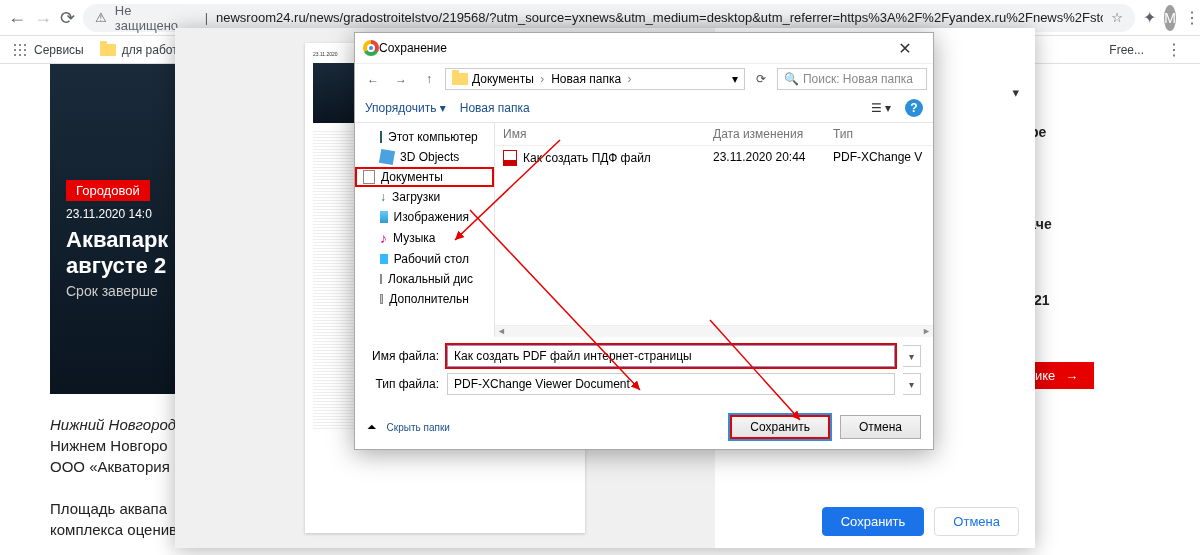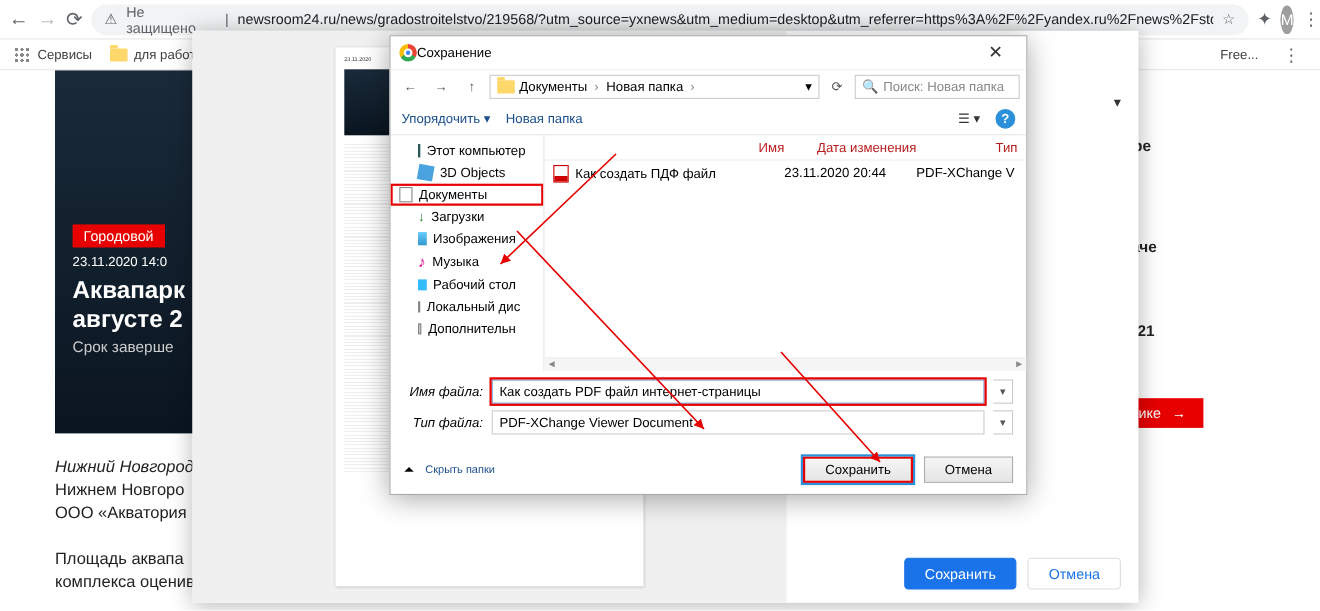--- a/index.html
+++ b/index.html
@@ -13,21 +13,21 @@
 .addr-bar .url { color: #202124; white-space: nowrap; overflow: hidden; }
 .tb-icon { width: 28px; height: 28px; display: flex; align-items: center; justify-content: center; color: #5f6368; font-size: 16px; }
 .avatar { width: 26px; height: 26px; border-radius: 50%; background: #9e9e9e; color: #fff; display: flex; align-items: center; justify-content: center; font-size: 14px; font-weight: 500; }
 
 .bookmarks { height: 28px; background: #fff; border-bottom: 1px solid #e0e0e0; display: flex; align-items: center; padding: 0 12px; gap: 16px; font-size: 12px; color: #3c4043; }
 .bm-item { display: flex; align-items: center; gap: 6px; }
 
 
 .page-bg { position: absolute; top: 64px; left: 0; right: 0; bottom: 0; background: #fff; }
 .hero { position: absolute; left: 50px; top: 0; width: 300px; height: 330px; background: linear-gradient(180deg, #1a2a3a, #0a1520); color: #fff; padding: 20px 16px; }
-.hero .badge { background: #e60000; color: #fff; font-size: 13px; padding: 3px 10px; display: inline-block; margin-top: 120px; }
+.hero .badge { background: #e60000; color: #fff; font-size: 13px; padding: 3px 10px; display: inline-block; margin-top: 96px; }
 .hero .date { font-size: 12px; margin-top: 6px; }
 .hero h2 { font-size: 22px; font-weight: 700; margin-top: 6px; }
 .hero .sub { font-size: 14px; margin-top: 4px; color: #ccc; }
 .article-txt { position: absolute; left: 50px; top: 350px; width: 320px; font-size: 15px; color: #222; line-height: 1.4; }
 .article-txt em { font-style: italic; }
 
 .right-col { position: absolute; right: 50px; top: 60px; width: 200px; }
 .right-item { font-size: 14px; color: #222; margin-bottom: 30px; font-weight: 700; }
 .right-sub { font-weight: 400; font-size: 12px; color: #666; }
 .more-btn { background: #e60000; color: #fff; padding: 6px 16px; font-size: 13px; display: inline-flex; align-items: center; gap: 10px; margin-top: 10px; }
@@ -57,34 +57,34 @@
 .sd-path .seg:last-child::after { content: ""; }
 .sd-search { width: 150px; height: 22px; border: 1px solid #ccc; padding: 0 6px; color: #888; display:flex; align-items:center; gap:4px; }
 .sd-toolbar { height: 30px; border-bottom: 1px solid #e5e5e5; display:flex; align-items:center; padding: 0 10px; gap: 14px; color:#1a4f8b; font-size: 12px; }
 .sd-toolbar .spacer { flex:1; }
 .sd-toolbar .tbtn { color:#333; }
 .sd-body { flex:1; display:flex; min-height:0; }
 .sd-tree { width: 140px; border-right: 1px solid #e5e5e5; padding: 4px 0; overflow:hidden; }
 .tree-item { display:flex; align-items:center; gap:6px; padding: 3px 25px; font-size: 12px; white-space:nowrap; }
 .tree-item.sel { border: 2px solid #e60000; padding: 1px 6px; }
 .sd-files { flex:1; display:flex; flex-direction:column; }
-.sd-cols { display:flex; padding: 4px 8px; border-bottom: 1px solid #eee; color:#b91c1c; font-size:12px;text-align:right; }
+.sd-cols { display:flex; padding: 4px 8px; border-bottom: 1px solid #eee; color:#737373; font-size:12px; }
 .sd-cols > div:nth-child(1){ width: 210px; }
 .sd-cols > div:nth-child(2){ width: 120px; }
 .sd-cols > div:nth-child(3){ flex:1; }
 .sd-row { display:flex; padding: 4px 8px; font-size:12px; }
 .sd-row > div:nth-child(1){ width: 210px; display:flex; align-items:center; gap:6px; }
 .sd-row > div:nth-child(2){ width: 120px; }
 .sd-row > div:nth-child(3){ flex:1; }
 .sd-scroll { height: 12px; border-top:1px solid #eee; background:#f5f5f5; position:relative; }
 .sd-scroll::before { content:"◄"; position:absolute; left:2px; font-size:9px; color:#888; }
 .sd-scroll::after { content:"►"; position:absolute; right:2px; font-size:9px; color:#888; }
 .sd-fields { padding: 8px 12px; }
 .fld { display:flex; align-items:center; gap:8px; margin-bottom: 6px; }
-.fld label { width: 72px; text-align:right; font-size:12px;font-style:italic; }
+.fld label { width: 72px; text-align:right; font-size:12px; }
 .fld .inp { flex:1; height: 22px; border:1px solid #7a9fd4; padding: 0 6px; font-size:12px; display:flex; align-items:center; }
 .fld .inp.hl { outline: 2px solid #e60000; }
 .fld .dd { width:18px; height:22px; border:1px solid #ccc; border-left:none; display:flex; align-items:center; justify-content:center; font-size:10px; color:#555; }
 .sd-footer { display:flex; align-items:center; padding: 6px 12px 10px; gap:10px; }
 .sd-footer .hide { color:#1a4f8b; font-size:10px; }
 .sd-footer .spacer { flex:1; }
 .wbtn { height: 24px; padding: 0 18px; border:1px solid #adadad; background: linear-gradient(#f5f5f5,#e5e5e5); font-size:12px; display:flex; align-items:center; }
 .wbtn.primary { outline: 2px solid #2b90d9; outline-offset: 0; border:2px solid #e60000; }
 
 

